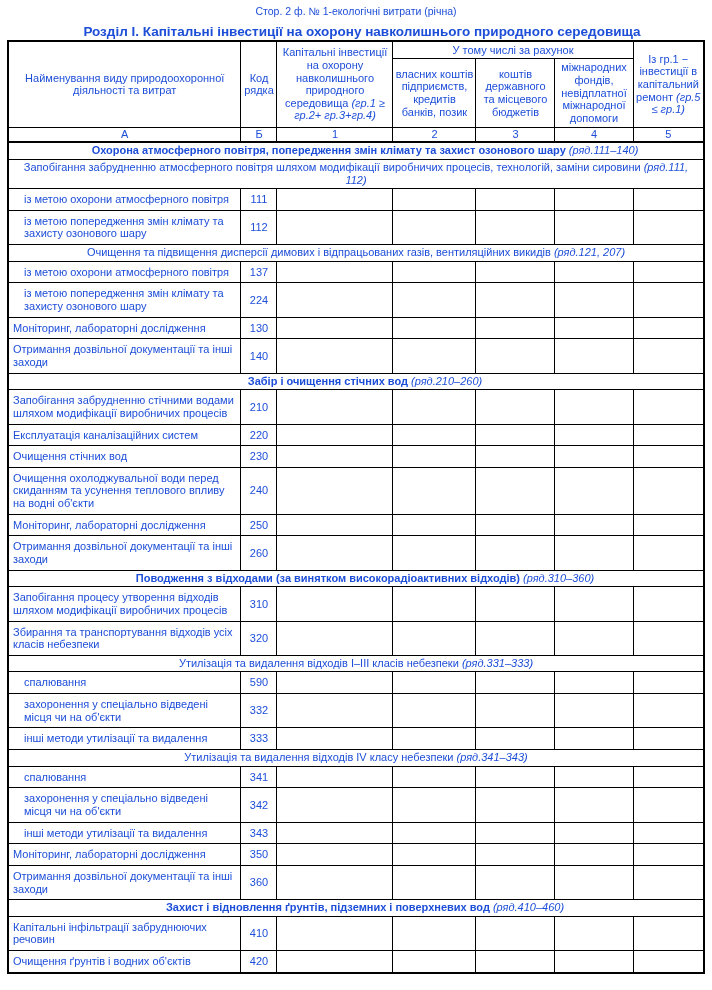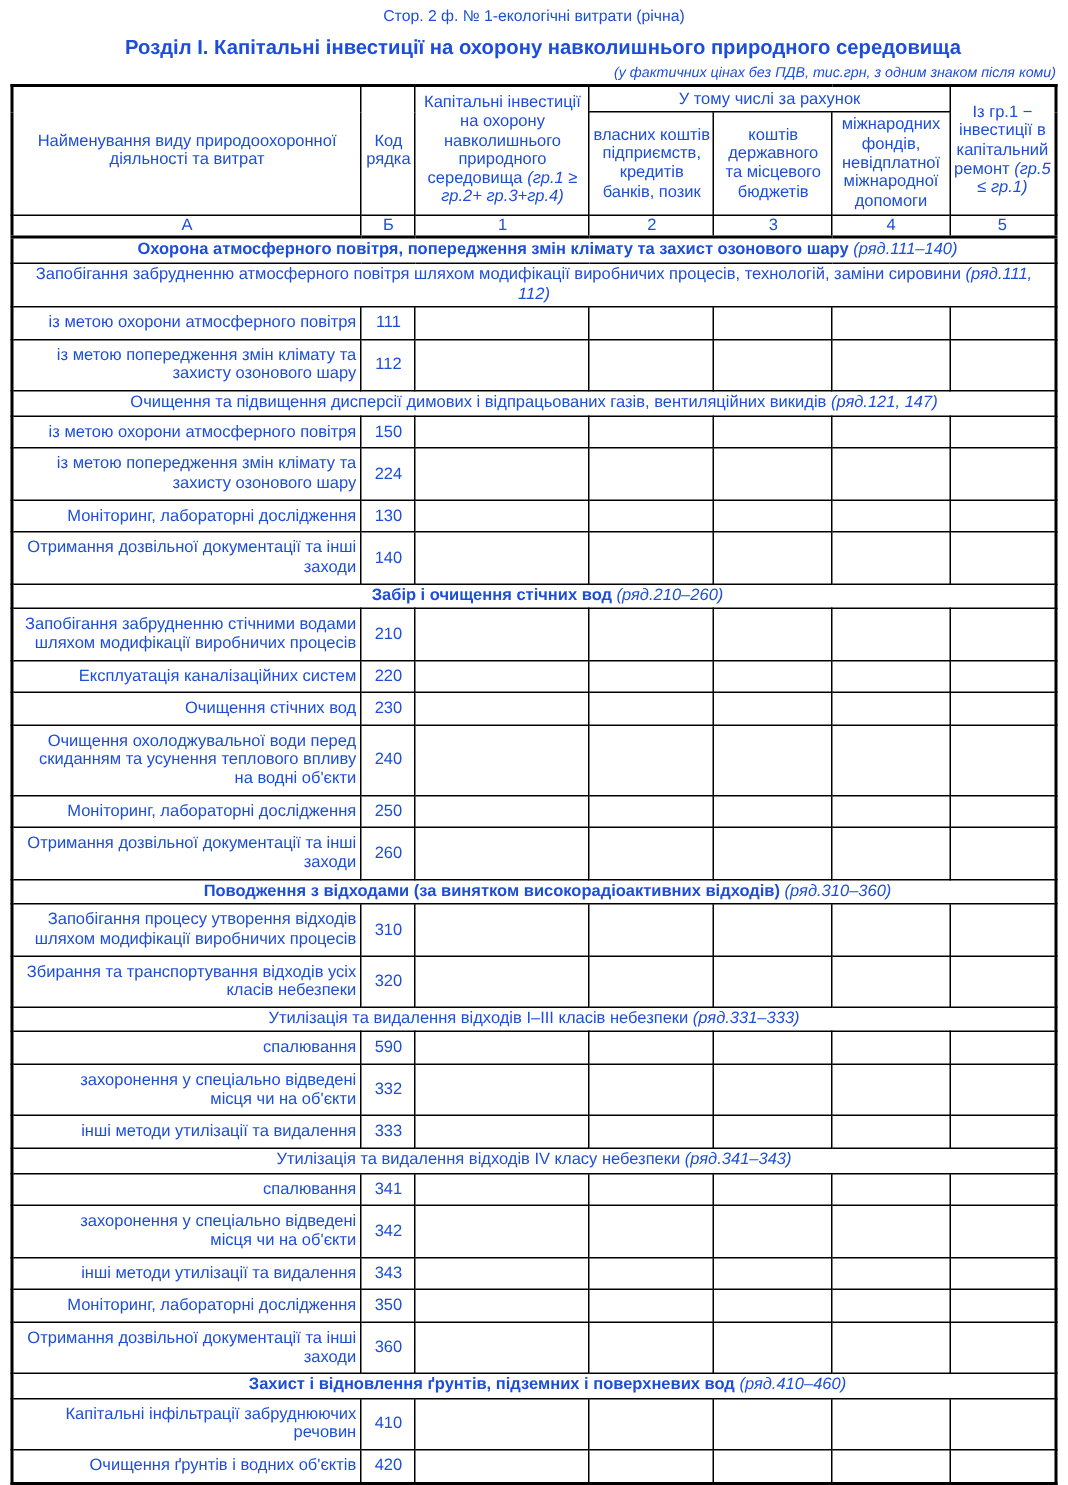--- a/index.html
+++ b/index.html
@@ -59,39 +59,38 @@
     border-bottom: 2px solid #000;
   }
   td.span-cell {
     text-align: center;
     padding: 1px 4px 2px 4px;
     font-size: 11.5px;
   }
   td.span-cell.section { font-weight: bold; padding-left: 22px; }
   td.span-cell .note { font-style: italic; font-weight: normal; }
   td.name {
-    text-align: right;
+    text-align: left;
     padding: 4px 3px 4px 4px;
     font-size: 11.5px;
   }
   td.name.indent { padding-left: 15px; }
   td.code {
     text-align: center;
     font-size: 11.5px;
     padding: 4px 1px;
   }
   td.data { background: #fff; }
 </style>
 </head>
 <body>
 
 <div class="page">
   <div class="top-note">Стор. 2 ф. № 1-екологічні витрати (річна)</div>
   <div class="title">Розділ I. Капітальні інвестиції на охорону навколишнього природного середовища</div>
-  <div class="subtitle">(у фактичних цінах без ПДВ, тис.грн, з одним знаком після коми)</div>
 
   <table class="form">
     <colgroup>
       <col style="width:233px">
       <col style="width:36px">
       <col style="width:116px">
       <col style="width:83px">
       <col style="width:79px">
       <col style="width:78px">
       <col style="width:71px">
@@ -144,25 +143,25 @@
         <tr>
           <td class="name indent">із метою попередження змін клімату та захисту озонового шару</td>
           <td class="code">112</td>
           <td class="data"></td>
           <td class="data"></td>
           <td class="data"></td>
           <td class="data"></td>
           <td class="data"></td>
         </tr>
         <tr>
-          <td colspan="7" class="span-cell subsection"><span>Очищення та підвищення дисперсії димових і відпрацьованих газів, вентиляційних викидів </span><span class="note">(ряд.121, 147)</span></td>
+          <td colspan="7" class="span-cell subsection"><span>Очищення та підвищення дисперсії димових і відпрацьованих газів, вентиляційних викидів </span><span class="note">(ряд.121, 207)</span></td>
         </tr>
         <tr>
           <td class="name indent">із метою охорони атмосферного повітря</td>
-          <td class="code">150</td>
+          <td class="code">137</td>
           <td class="data"></td>
           <td class="data"></td>
           <td class="data"></td>
           <td class="data"></td>
           <td class="data"></td>
         </tr>
         <tr>
           <td class="name indent">із метою попередження змін клімату та захисту озонового шару</td>
           <td class="code">224</td>
           <td class="data"></td>

